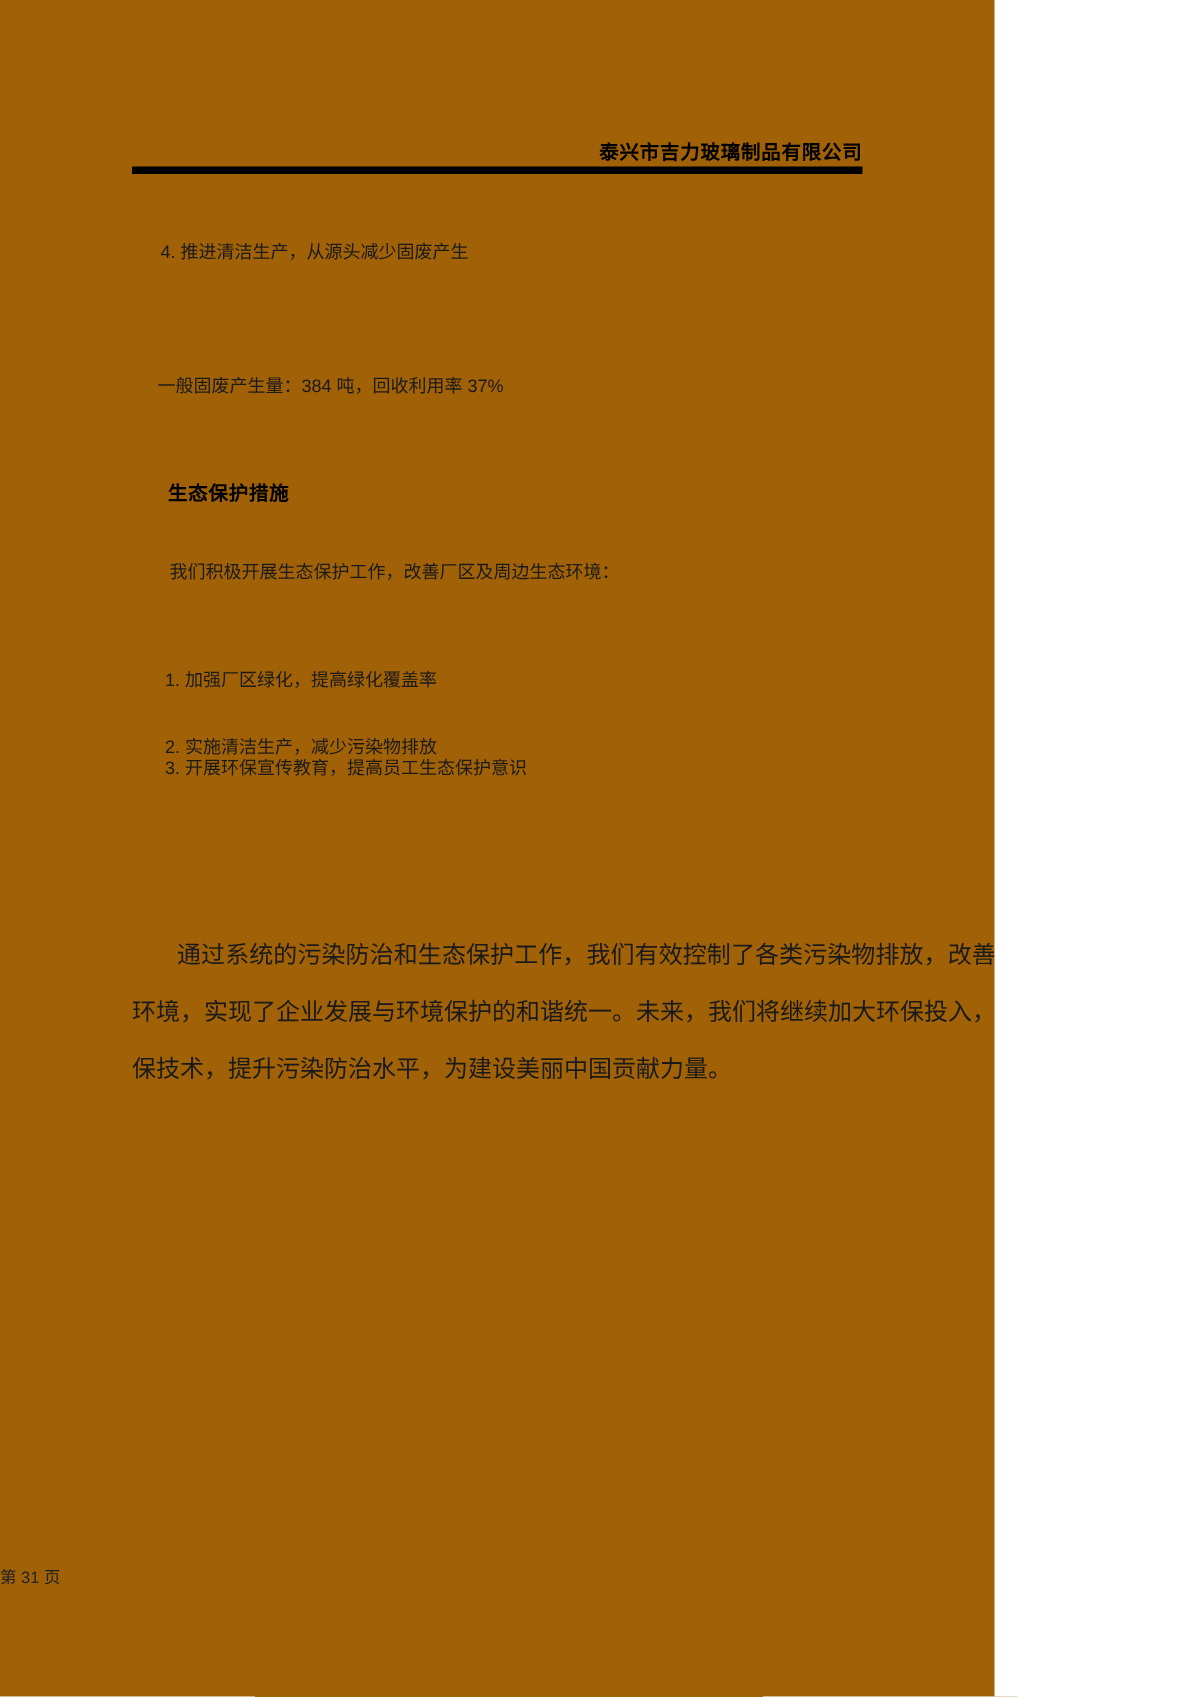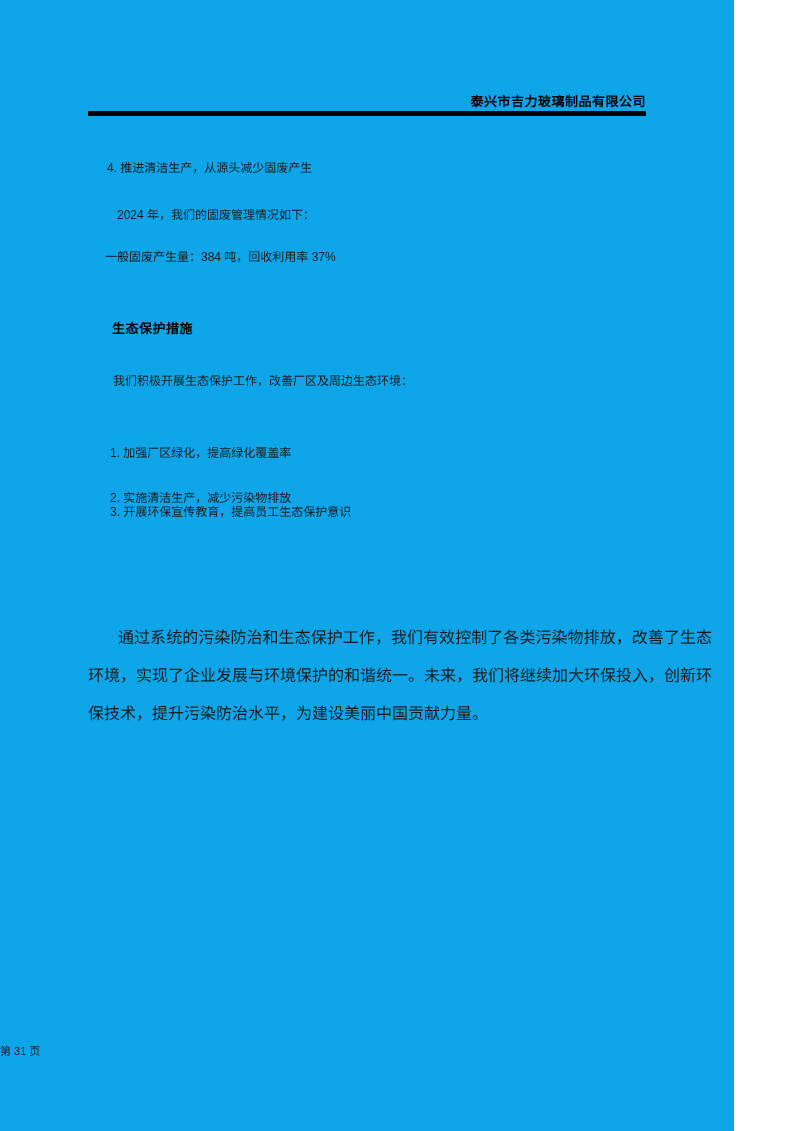--- a/index.html
+++ b/index.html
@@ -4,22 +4,22 @@
 <style>
   * { margin: 0; padding: 0; box-sizing: border-box; }
   html, body {
     width: 800px; height: 1131px;
     background: #ffffff;
     font-family: "Liberation Sans", "DejaVu Sans", sans-serif;
     color: #1a1a1a;
   }
   .page {
     position: relative;
-    width: 734px; height: 1131px;
-    background: #0ea5e9;
+    width: 663px; height: 1131px;
+    background: #a16207;
     overflow: hidden;
   }
   
   .header-company {
     position: absolute;
     top: 91px; right: 88px;
     font-size: 13px;
     font-weight: bold;
     color: #000000;
     letter-spacing: 0.5px;
@@ -77,21 +77,20 @@
 </head>
 <body>
 
 <div class="page">
 
   <div class="header-company">泰兴市吉力玻璃制品有限公司</div>
   <div class="header-rule"></div>
 
   <div class="line l-item4">4. 推进清洁生产，从源头减少固废产生</div>
 
-  <div class="line l-intro2024">2024 年，我们的固废管理情况如下：</div>
 
   <div class="line l-statgen">一般固废产生量：384 吨，回收利用率 37%</div>
 
 
   <div class="section-heading">生态保护措施</div>
 
   <div class="line l-secintro">我们积极开展生态保护工作，改善厂区及周边生态环境：</div>
 
   <div class="line l-measure-0">1. 加强厂区绿化，提高绿化覆盖率</div>
 

